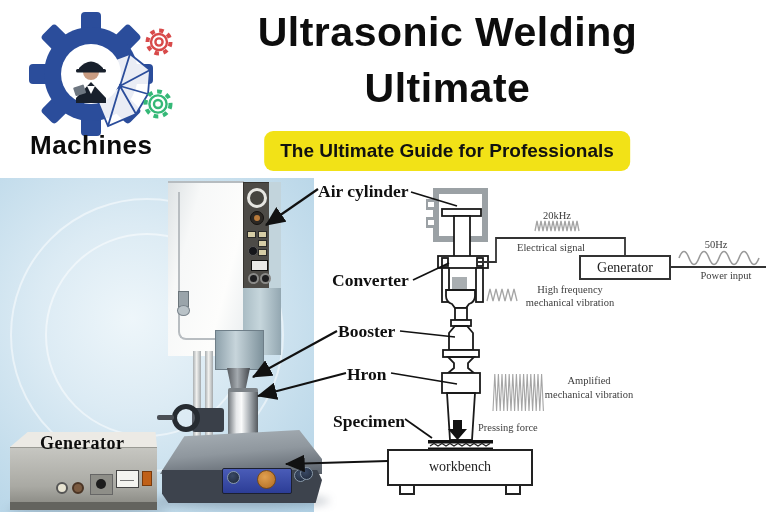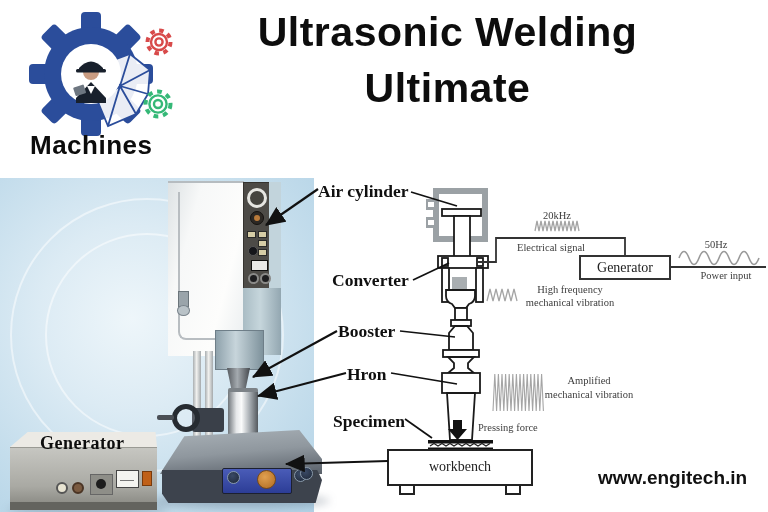--- a/index.html
+++ b/index.html
@@ -143,20 +143,21 @@
       <circle cx="150" cy="102" r="8.6" stroke-width="2.4"></circle>
       <circle cx="150" cy="102" r="4" stroke-width="2.4"></circle>
     </g>
   </svg>
   <div class="brand-name">Machines</div>
 
   <div class="title-block">
     <div>Ultrasonic Welding</div>
     <div>Ultimate</div>
   </div>
+  <div class="banner">The Ultimate Guide for Professionals</div>
 
   <div class="photo">
     <div class="bg"></div>
     <div class="ring" style="left:10px;top:20px;width:270px;height:270px;"></div>
     <div class="ring" style="left:45px;top:55px;width:200px;height:200px;"></div>
 
     <div class="col-face"></div>
     <div class="col-seam"></div>
     <div class="panel"></div>
     <div class="side-strip"></div>
@@ -292,15 +293,14 @@
     <line class="ptr" x1="405" y1="419" x2="432" y2="438"></line>
 
     <g stroke="#111" stroke-width="2.2" fill="none">
       <line x1="318" y1="189" x2="266" y2="225" marker-end="url(#ah)"></line>
       <line x1="337" y1="331" x2="253" y2="377" marker-end="url(#ah)"></line>
       <line x1="346" y1="373" x2="258" y2="396" marker-end="url(#ah)"></line>
       <line x1="388" y1="461" x2="286" y2="464" marker-end="url(#ah)"></line>
     </g>
   </svg>
 
-  <div class="website">www.engitech.in</div>
 
 </div>
 
 </body></html>

